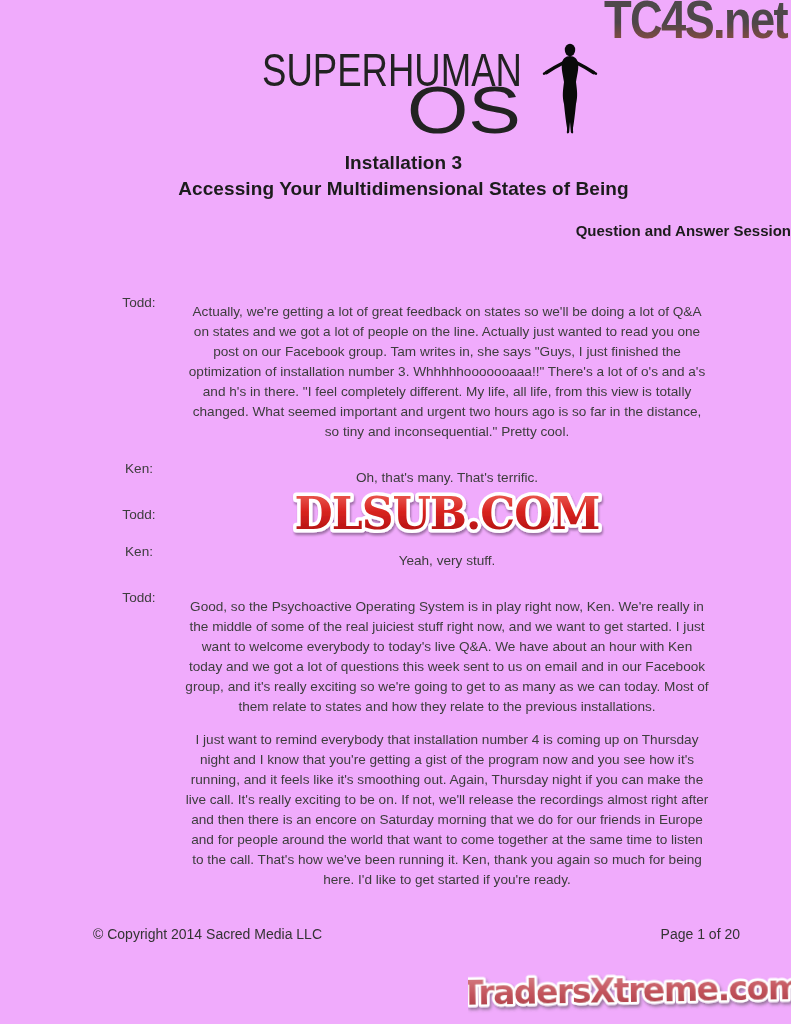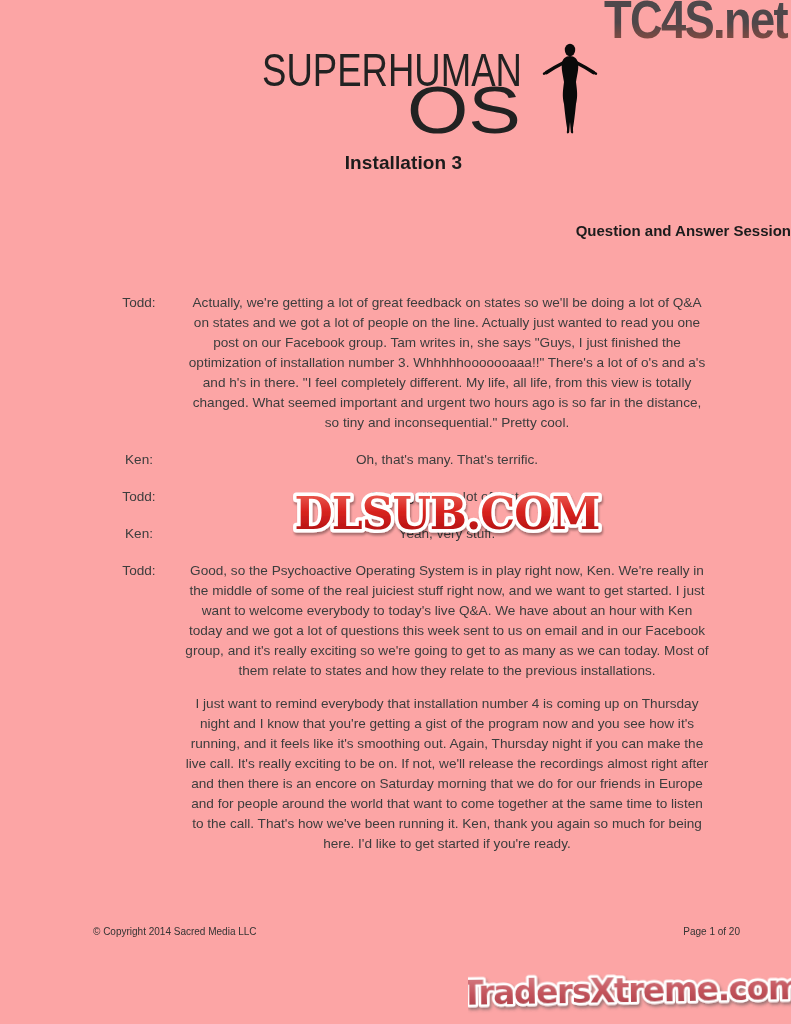--- a/index.html
+++ b/index.html
@@ -1,20 +1,20 @@
 <!DOCTYPE html>
 <html><head>
 <meta charset="utf-8">
 <style>
   html,body{margin:0;padding:0;background:#888;}
   .page{
     position:relative;
     width:791px;height:1024px;
     margin:0 auto;
-    background:#fca5a5;
+    background:#f0abfc;
     overflow:hidden;
     font-family:"Liberation Sans", sans-serif;
   }
 
   
   .tc4s{position:absolute;top:-14px;right:2px;width:200px;height:62px;}
 
   
   .logo-svg{position:absolute;left:262px;top:42px;width:340px;height:100px;}
 
@@ -29,29 +29,29 @@
     text-align:right;font-size:15px;font-weight:bold;color:#1c1c1c;
   }
 
   
   .transcript{
     position:absolute;left:93px;top:293px;width:616px;
     font-size:13.6px;line-height:20px;color:#3d3d3d;
   }
   .turn{display:flex;margin-bottom:17px;text-align:center;}
   .speaker{width:92px;flex:0 0 92px;}
-  .content{flex:1;}
+  .content{flex:1;margin-top:9px;}
   .content p{margin:0;}
   .content p + p{margin-top:13px;}
 
   
   .footer{
     position:absolute;left:93px;top:926px;width:647px;
     display:flex;justify-content:space-between;
-    font-size:10px;color:#333333;
+    font-size:14px;color:#333333;
   }
 
   
   .wm-dlsub{position:absolute;left:254px;top:482px;width:386px;height:62px;}
   .wm-traders{position:absolute;left:468px;top:964px;width:326px;height:56px;}
 </style>
 </head>
 <body>
 
 <div class="page">
@@ -87,43 +87,41 @@
         C315.4 17 312.5 14 308 14 Z"></path>
       <path d="M301 21 Q292 25.5 284.5 30.5" fill="none" stroke-width="3.6"></path>
       <path d="M315 21 Q324 25.5 331.5 30.5" fill="none" stroke-width="3.6"></path>
       <path d="M284.5 30.5 l-2.5 1.2" fill="none" stroke-width="2.4"></path>
       <path d="M331.5 30.5 l2.5 1.2" fill="none" stroke-width="2.4"></path>
     </g>
   </svg>
 
   <div class="title-block">
     <div class="title-line">Installation 3</div>
+    <div class="title-line">Accessing Your Multidimensional States of Being</div>
   </div>
   <div class="subtitle">Question and Answer Session</div>
 
   <div class="transcript" id="transcript">
     <div class="turn">
       <div class="speaker">Todd:</div>
       <div class="content">
           <p>Actually, we're getting a lot of great feedback on states so we'll be doing a lot of Q&amp;A on states and we got a lot of people on the line. Actually just wanted to read you one post on our Facebook group. Tam writes in, she says "Guys, I just finished the optimization of installation number 3. Whhhhhooooooaaa!!" There's a lot of o's and a's and h's in there. "I feel completely different. My life, all life, from this view is totally changed. What seemed important and urgent two hours ago is so far in the distance, so tiny and inconsequential." Pretty cool.</p>
         </div>
     </div>
 
     <div class="turn">
       <div class="speaker">Ken:</div>
       <div class="content">
           <p>Oh, that's many. That's terrific.</p>
         </div>
     </div>
 
     <div class="turn">
       <div class="speaker">Todd:</div>
-      <div class="content">
-          <p>Been getting a lot of that.</p>
-        </div>
     </div>
 
     <div class="turn">
       <div class="speaker">Ken:</div>
       <div class="content">
           <p>Yeah, very stuff.</p>
         </div>
     </div>
 
     <div class="turn">

